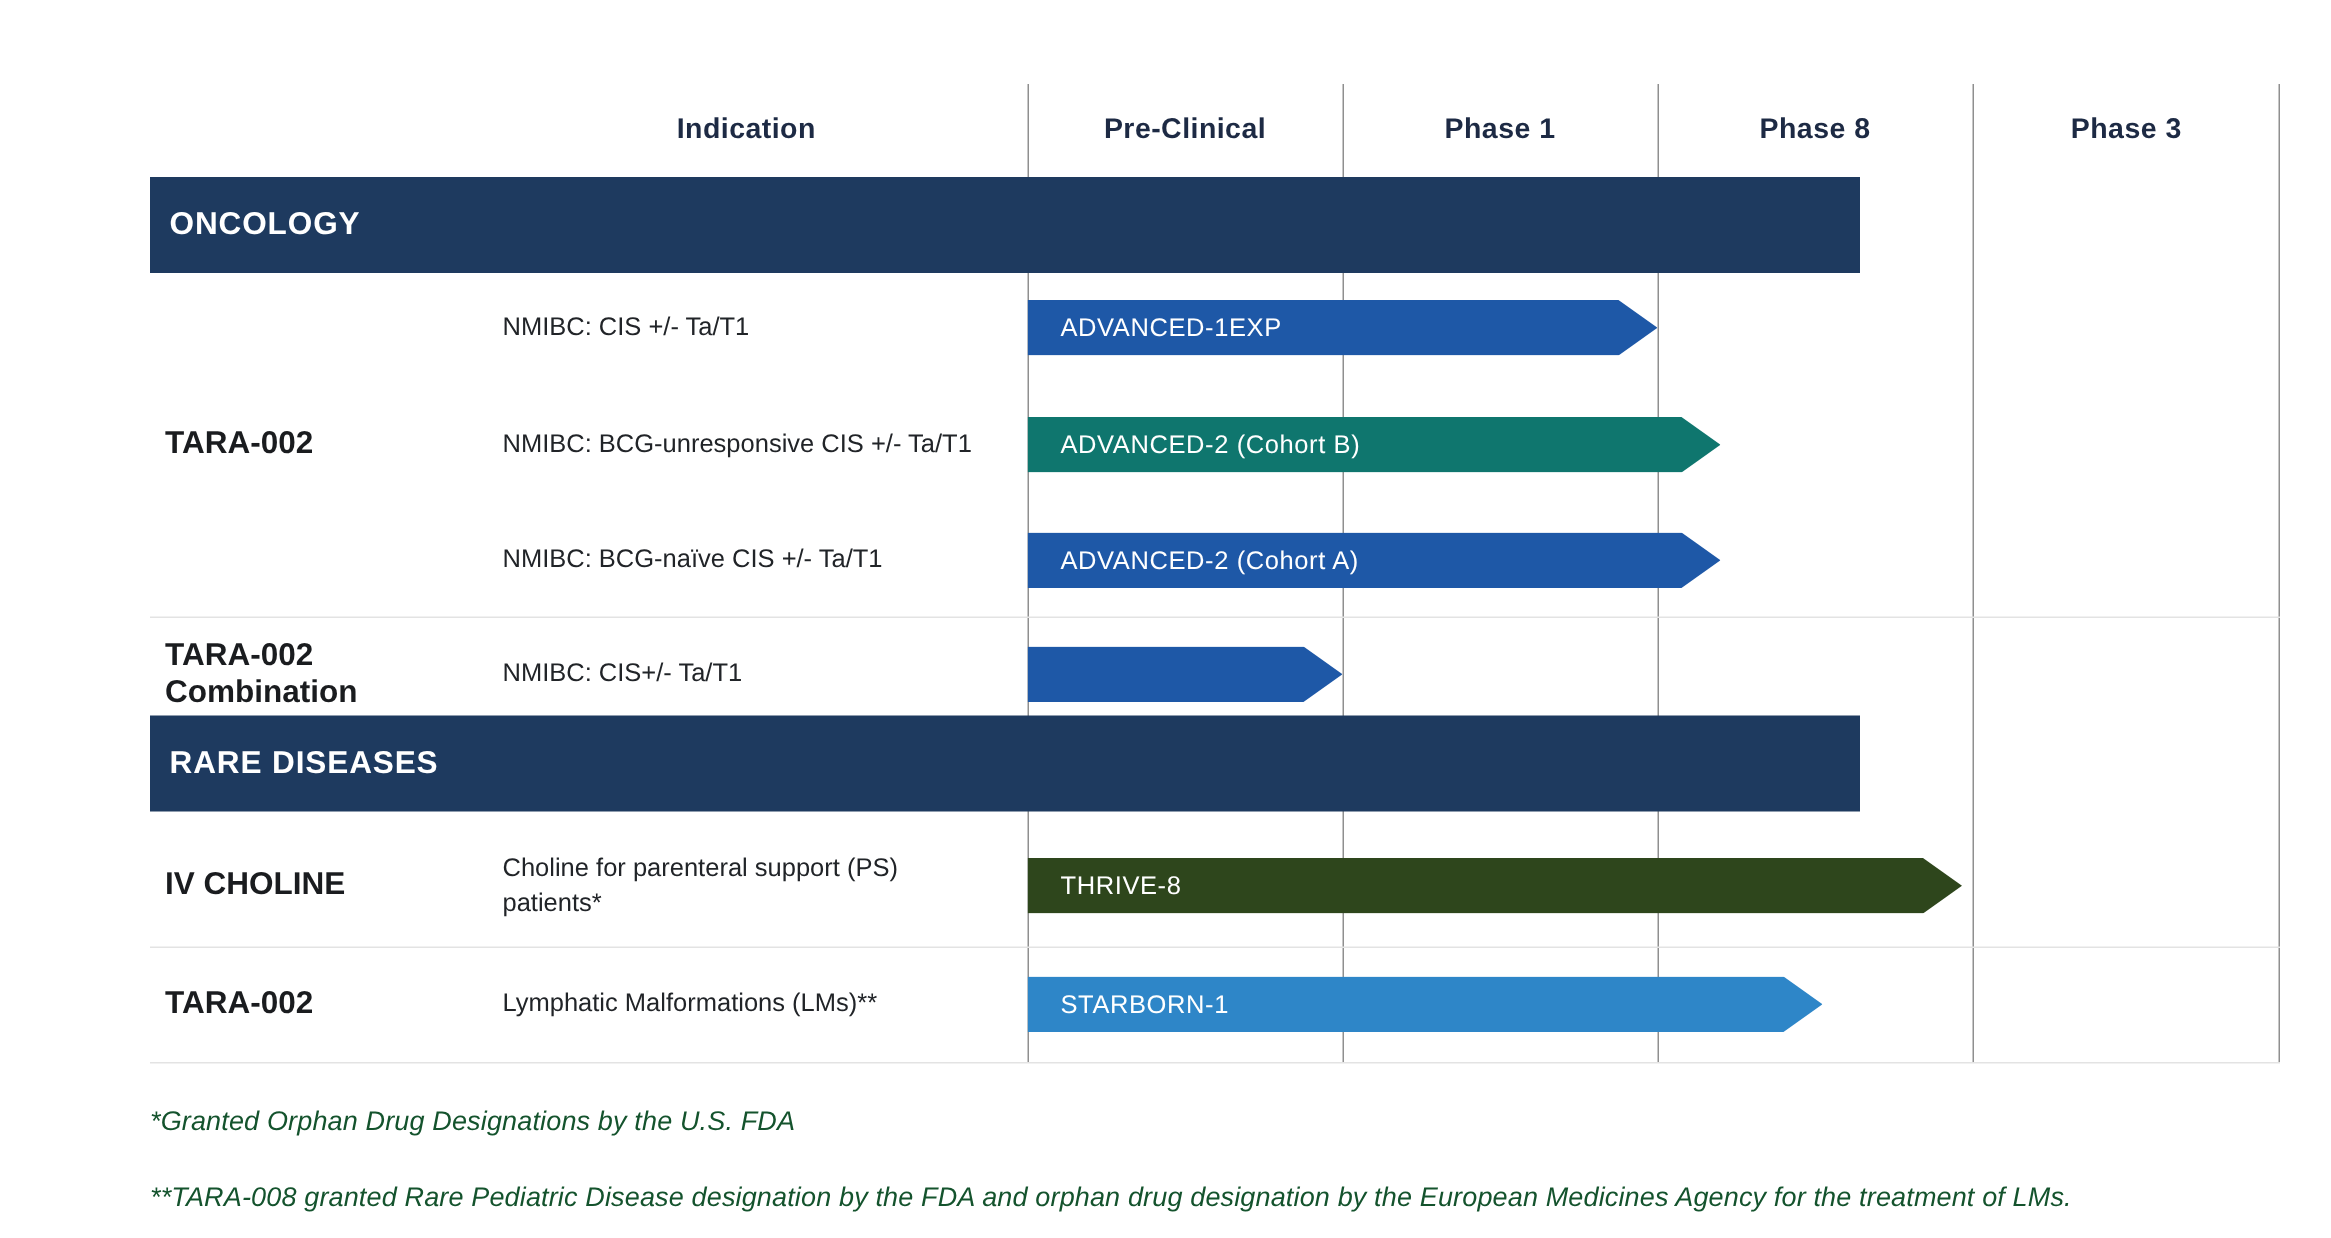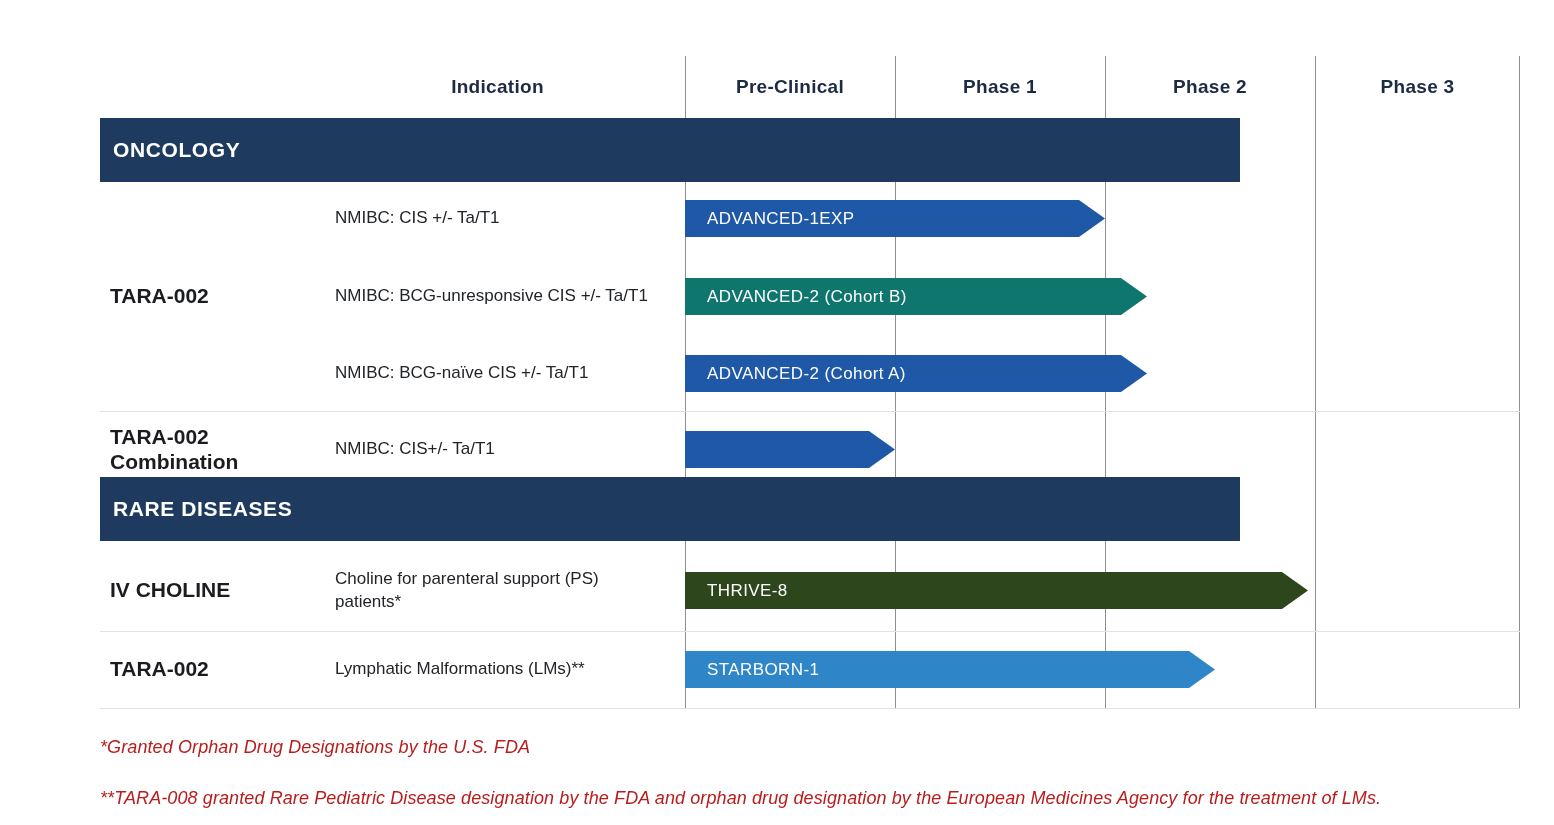--- a/index.html
+++ b/index.html
@@ -33,32 +33,32 @@
   }
   .arrow {
     position:absolute; left:685px; height:37px; z-index:3;
     display:flex; align-items:center; padding-left:22px;
     clip-path:polygon(0 0, calc(100% - 26px) 0, 100% 50%, calc(100% - 26px) 100%, 0 100%);
   }
   .arrow .alabel { color:#ffffff; font-size:17px; font-weight:500; letter-spacing:0.4px; white-space:nowrap; }
 
   .foot {
     position:absolute; left:100px; font-size:18px; font-style:italic;
-    font-weight:500; color:#b91c1c; letter-spacing:0.1px;
+    font-weight:500; color:#14532d; letter-spacing:0.1px;
   }
 </style>
 </head>
 <body>
 
 <div class="page">
 
   <div class="colhead" style="left:310px;width:375px;">Indication</div>
   <div class="colhead" style="left:685px;width:210px;">Pre-Clinical</div>
   <div class="colhead" style="left:895px;width:210px;">Phase 1</div>
-  <div class="colhead" style="left:1105px;width:210px;">Phase 2</div>
+  <div class="colhead" style="left:1105px;width:210px;">Phase 8</div>
   <div class="colhead" style="left:1315px;width:205px;">Phase 3</div>
 
   <div class="vline" style="left:685px;"></div>
   <div class="vline" style="left:895px;"></div>
   <div class="vline" style="left:1105px;"></div>
   <div class="vline" style="left:1315px;"></div>
   <div class="vline" style="left:1519px;"></div>
 
   <div class="hline" style="top:411px;"></div>
   <div class="hline" style="top:631px;"></div>

